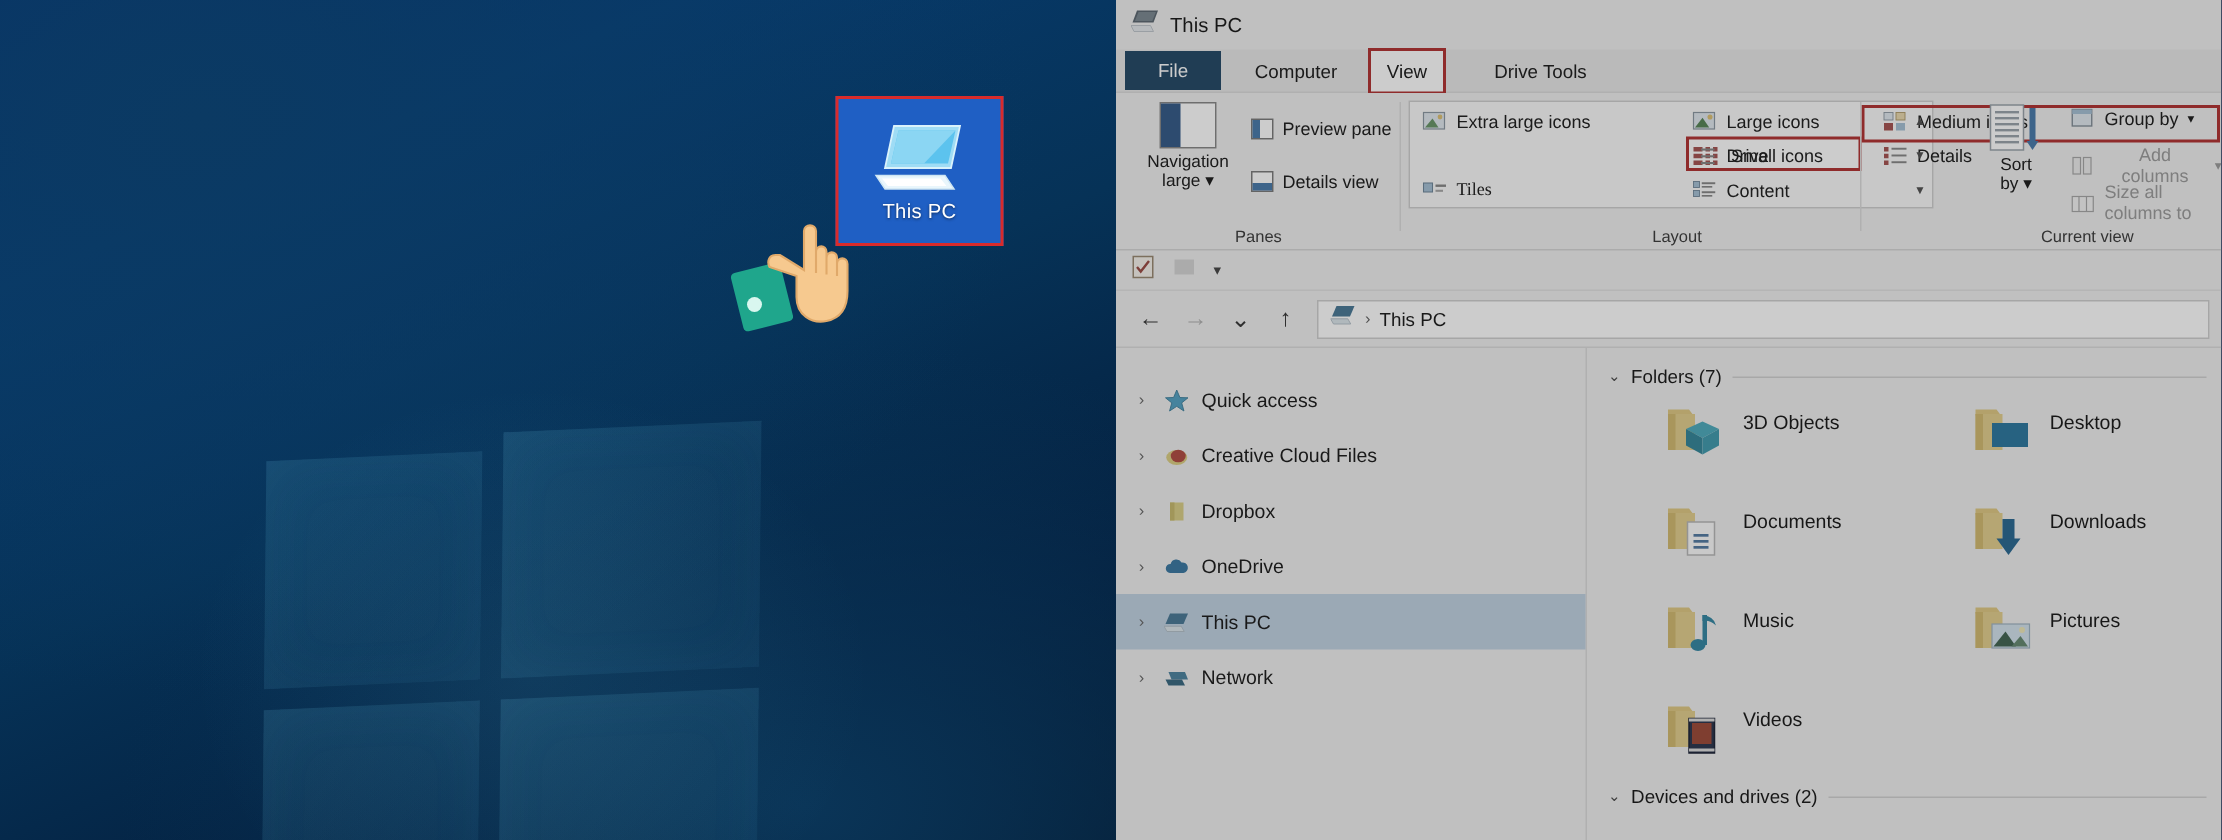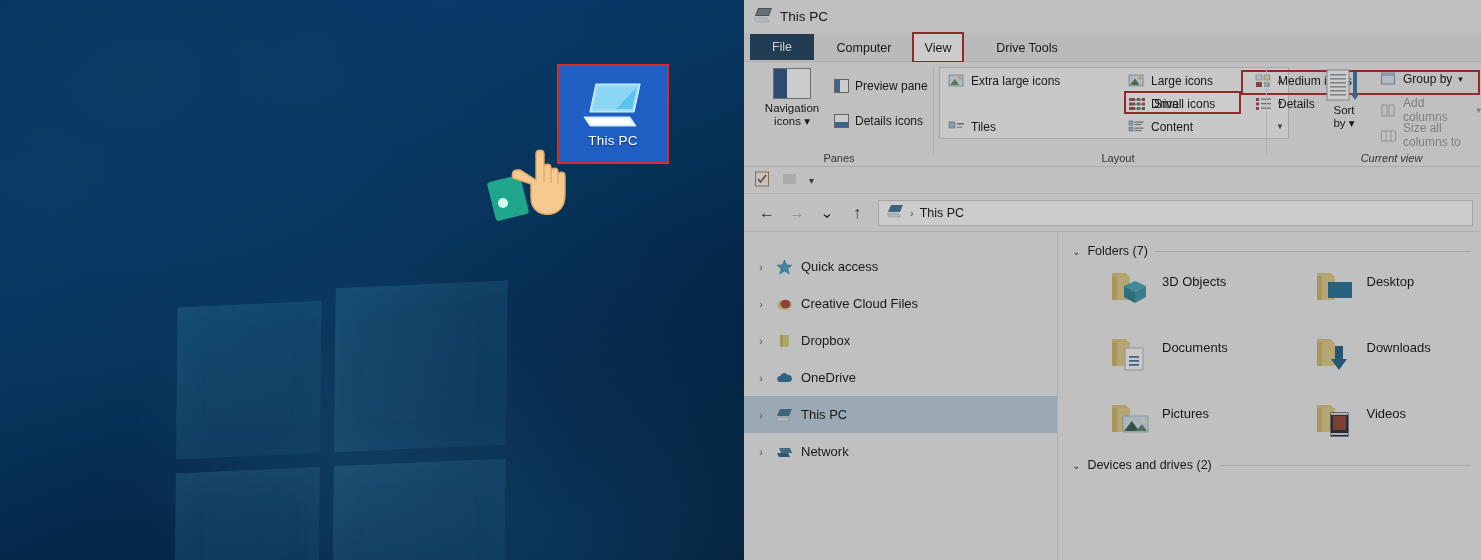--- a/index.html
+++ b/index.html
@@ -123,21 +123,21 @@
   #navpane-btn .cap { font-size: 11.5px; color: #222; text-align: center; line-height: 13px; }
   .smallbtn {
     position: absolute; display: flex; align-items: center; gap: 6px;
     font-size: 12px; color: #222;
   }
   .mini-ico { width: 15px; height: 14px; border: 1px solid #7d7d7d; background: #fff; position: relative; flex: 0 0 auto; }
   .mini-ico.left::before { content:""; position:absolute; left:0; top:0; width:5px; height:100%; background:#3d7fc1; }
   .mini-ico.bot::before  { content:""; position:absolute; left:0; bottom:0; width:100%; height:5px; background:#3d7fc1; }
 
   
-  #grp-layout { position: absolute; left: 191px; top: 0; width: 332px; height: 105px; }
+  #grp-layout { position: absolute; left: 191px; top: 0; width: 306px; height: 105px; }
   #gallery {
     position: absolute; left: 4px; top: 5px; width: 350px; height: 72px;
     background: #fafafa; border: 1px solid #cfcfcf;
   }
   .gitem {
     position: absolute; display: flex; align-items: center; gap: 6px;
     font-size: 12px; color: #232323; white-space: nowrap;
   }
   .gicon { width: 17px; height: 15px; flex: 0 0 auto; }
   .gal-scroll {
@@ -271,31 +271,31 @@
       <div class="rtab" id="tab-drivetools">Drive Tools</div>
     </div>
 
     <div id="ribbon">
 
       <div id="grp-panes">
         <div id="navpane-btn">
           <div class="big"></div>
           <div class="cap">
             <span>Navigation</span><br>
-            <span>icons</span>
+            <span>large</span>
             <span>▾</span>
           </div>
         </div>
         <div class="smallbtn" style="left:90px; top:17px;">
           <span class="mini-ico left"></span>
           <span>Preview pane</span>
         </div>
         <div class="smallbtn" style="left:90px; top:52px;">
           <span class="mini-ico bot"></span>
-          <span>Details icons</span>
+          <span>Details view</span>
         </div>
         <div class="grouplabel" style="left:0; width:190px;text-align:center;">Panes</div>
         <div class="vsep" style="right:0;"></div>
       </div>
 
       <div id="grp-layout">
         <div id="gallery">
 
           <div class="gitem" style="left:8px; top:5px;">
             <span class="gicon">
@@ -322,21 +322,21 @@
                   <rect x="1" y="11" width="3" height="3"></rect>
                       <rect x="6" y="11" width="3" height="3"></rect>
                       <rect x="11" y="11" width="3" height="3"></rect>
                     </g>
                 </svg>
               </span>
               <span>Small icons</span>
             </div>
           </div>
 
-          <div class="gitem" style="left:8px; top:51px;">
+          <div class="gitem" style="left:8px; top:51px;font-family:Liberation Serif, serif;">
             <span class="gicon">
               <svg width="17" height="15" viewBox="0 0 17 15">
                   <rect x="1" y="3" width="6" height="6" fill="#9fc3e0" stroke="#6a8ba5" stroke-width=".7"></rect>
                   <rect x="9" y="4" width="7" height="1.6" fill="#8a8a8a"></rect>
                   <rect x="9" y="7.5" width="5" height="1.4" fill="#aaa"></rect>
                 </svg>
             </span>
             <span>Tiles</span>
           </div>
 
@@ -453,21 +453,21 @@
           <span class="gicon">
             <svg width="17" height="15" viewBox="0 0 17 15">
                 <rect x="1.5" y="2" width="13" height="11" fill="#dfe9f2" stroke="#7f8f9c" stroke-width=".9"></rect>
                 <rect x="1.5" y="2" width="13" height="3" fill="#9fc3e0"></rect>
               </svg>
           </span>
           <span>Group by</span>
           <span style="font-size:9px;">▾</span>
         </div>
 
-        <div class="smallbtn" style="left:78px; top:34px; color:#9d9d9d;">
+        <div class="smallbtn" style="left:78px; top:34px; color:#9d9d9d;text-align:center;">
           <span class="gicon">
             <svg width="17" height="15" viewBox="0 0 17 15">
                 <rect x="2" y="2" width="5" height="11" fill="#eee" stroke="#a9a9a9" stroke-width=".8"></rect>
                 <rect x="9" y="2" width="5" height="11" fill="#eee" stroke="#a9a9a9" stroke-width=".8"></rect>
               </svg>
           </span>
           <span>Add columns</span>
           <span style="font-size:9px;">▾</span>
         </div>
 
@@ -475,21 +475,21 @@
           <span class="gicon">
             <svg width="17" height="15" viewBox="0 0 17 15">
                 <rect x="1.5" y="3" width="14" height="10" fill="#f4f4f4" stroke="#a9a9a9" stroke-width=".8"></rect>
                 <line x1="6" y1="3" x2="6" y2="13" stroke="#a9a9a9" stroke-width=".8"></line>
                 <line x1="11" y1="3" x2="11" y2="13" stroke="#a9a9a9" stroke-width=".8"></line>
               </svg>
           </span>
           <span>Size all columns to</span>
         </div>
 
-        <div class="grouplabel" style="left:0; width:179px;font-style:italic;">Current view</div>
+        <div class="grouplabel" style="left:0; width:179px;">Current view</div>
       </div>
     </div>
 
     <div id="cmdstrip">
       <span>
         <svg width="16" height="17" viewBox="0 0 16 17">
             <rect x="1.5" y="2" width="13" height="14" fill="#f7f3ea" stroke="#a08a6a" stroke-width="1"></rect>
             <path d="M4,9 L6.5,12 L12,5" fill="none" stroke="#b5483f" stroke-width="1.6"></path>
           </svg>
       </span>
@@ -648,20 +648,35 @@
                 <rect x="4" y="8" width="5" height="24" fill="#dcbb57"></rect>
                 <g fill="#1a6fa8">
                     <rect x="22" y="12" width="8" height="14"></rect>
                     <polygon points="18,25 34,25 26,36"></polygon>
                   </g>
               </svg>
             </span>
             <span class="tname">Downloads</span>
           </div>
 
+          <div class="tile">
+            <span class="ficon">
+              <svg width="44" height="40" viewBox="0 0 44 40">
+                <polygon points="4,5 18,5 21,9 4,9" fill="#e8c96b"></polygon>
+                <rect x="4" y="8" width="18" height="24" fill="#eccf78"></rect>
+                <rect x="4" y="8" width="5" height="24" fill="#dcbb57"></rect>
+                <g fill="#1f8fb5">
+                    <rect x="27" y="10" width="3" height="20"></rect>
+                    <path d="M27,10 q8,1 9,7 q-4,-4 -9,-3 Z"></path>
+                    <ellipse cx="24" cy="30" rx="5" ry="4"></ellipse>
+                  </g>
+              </svg>
+            </span>
+            <span class="tname">Music</span>
+          </div>
 
           <div class="tile">
             <span class="ficon">
               <svg width="44" height="40" viewBox="0 0 44 40">
                 <polygon points="4,5 18,5 21,9 4,9" fill="#e8c96b"></polygon>
                 <rect x="4" y="8" width="18" height="24" fill="#eccf78"></rect>
                 <rect x="4" y="8" width="5" height="24" fill="#dcbb57"></rect>
                 <rect x="15" y="16" width="25" height="16" fill="#cfe4f2" stroke="#9ab6c9" stroke-width=".8"></rect>
                 <polygon points="16,31 24,21 31,31" fill="#3c6b52"></polygon>
                 <polygon points="28,31 34,24 39,31" fill="#5d8f6e"></polygon>

